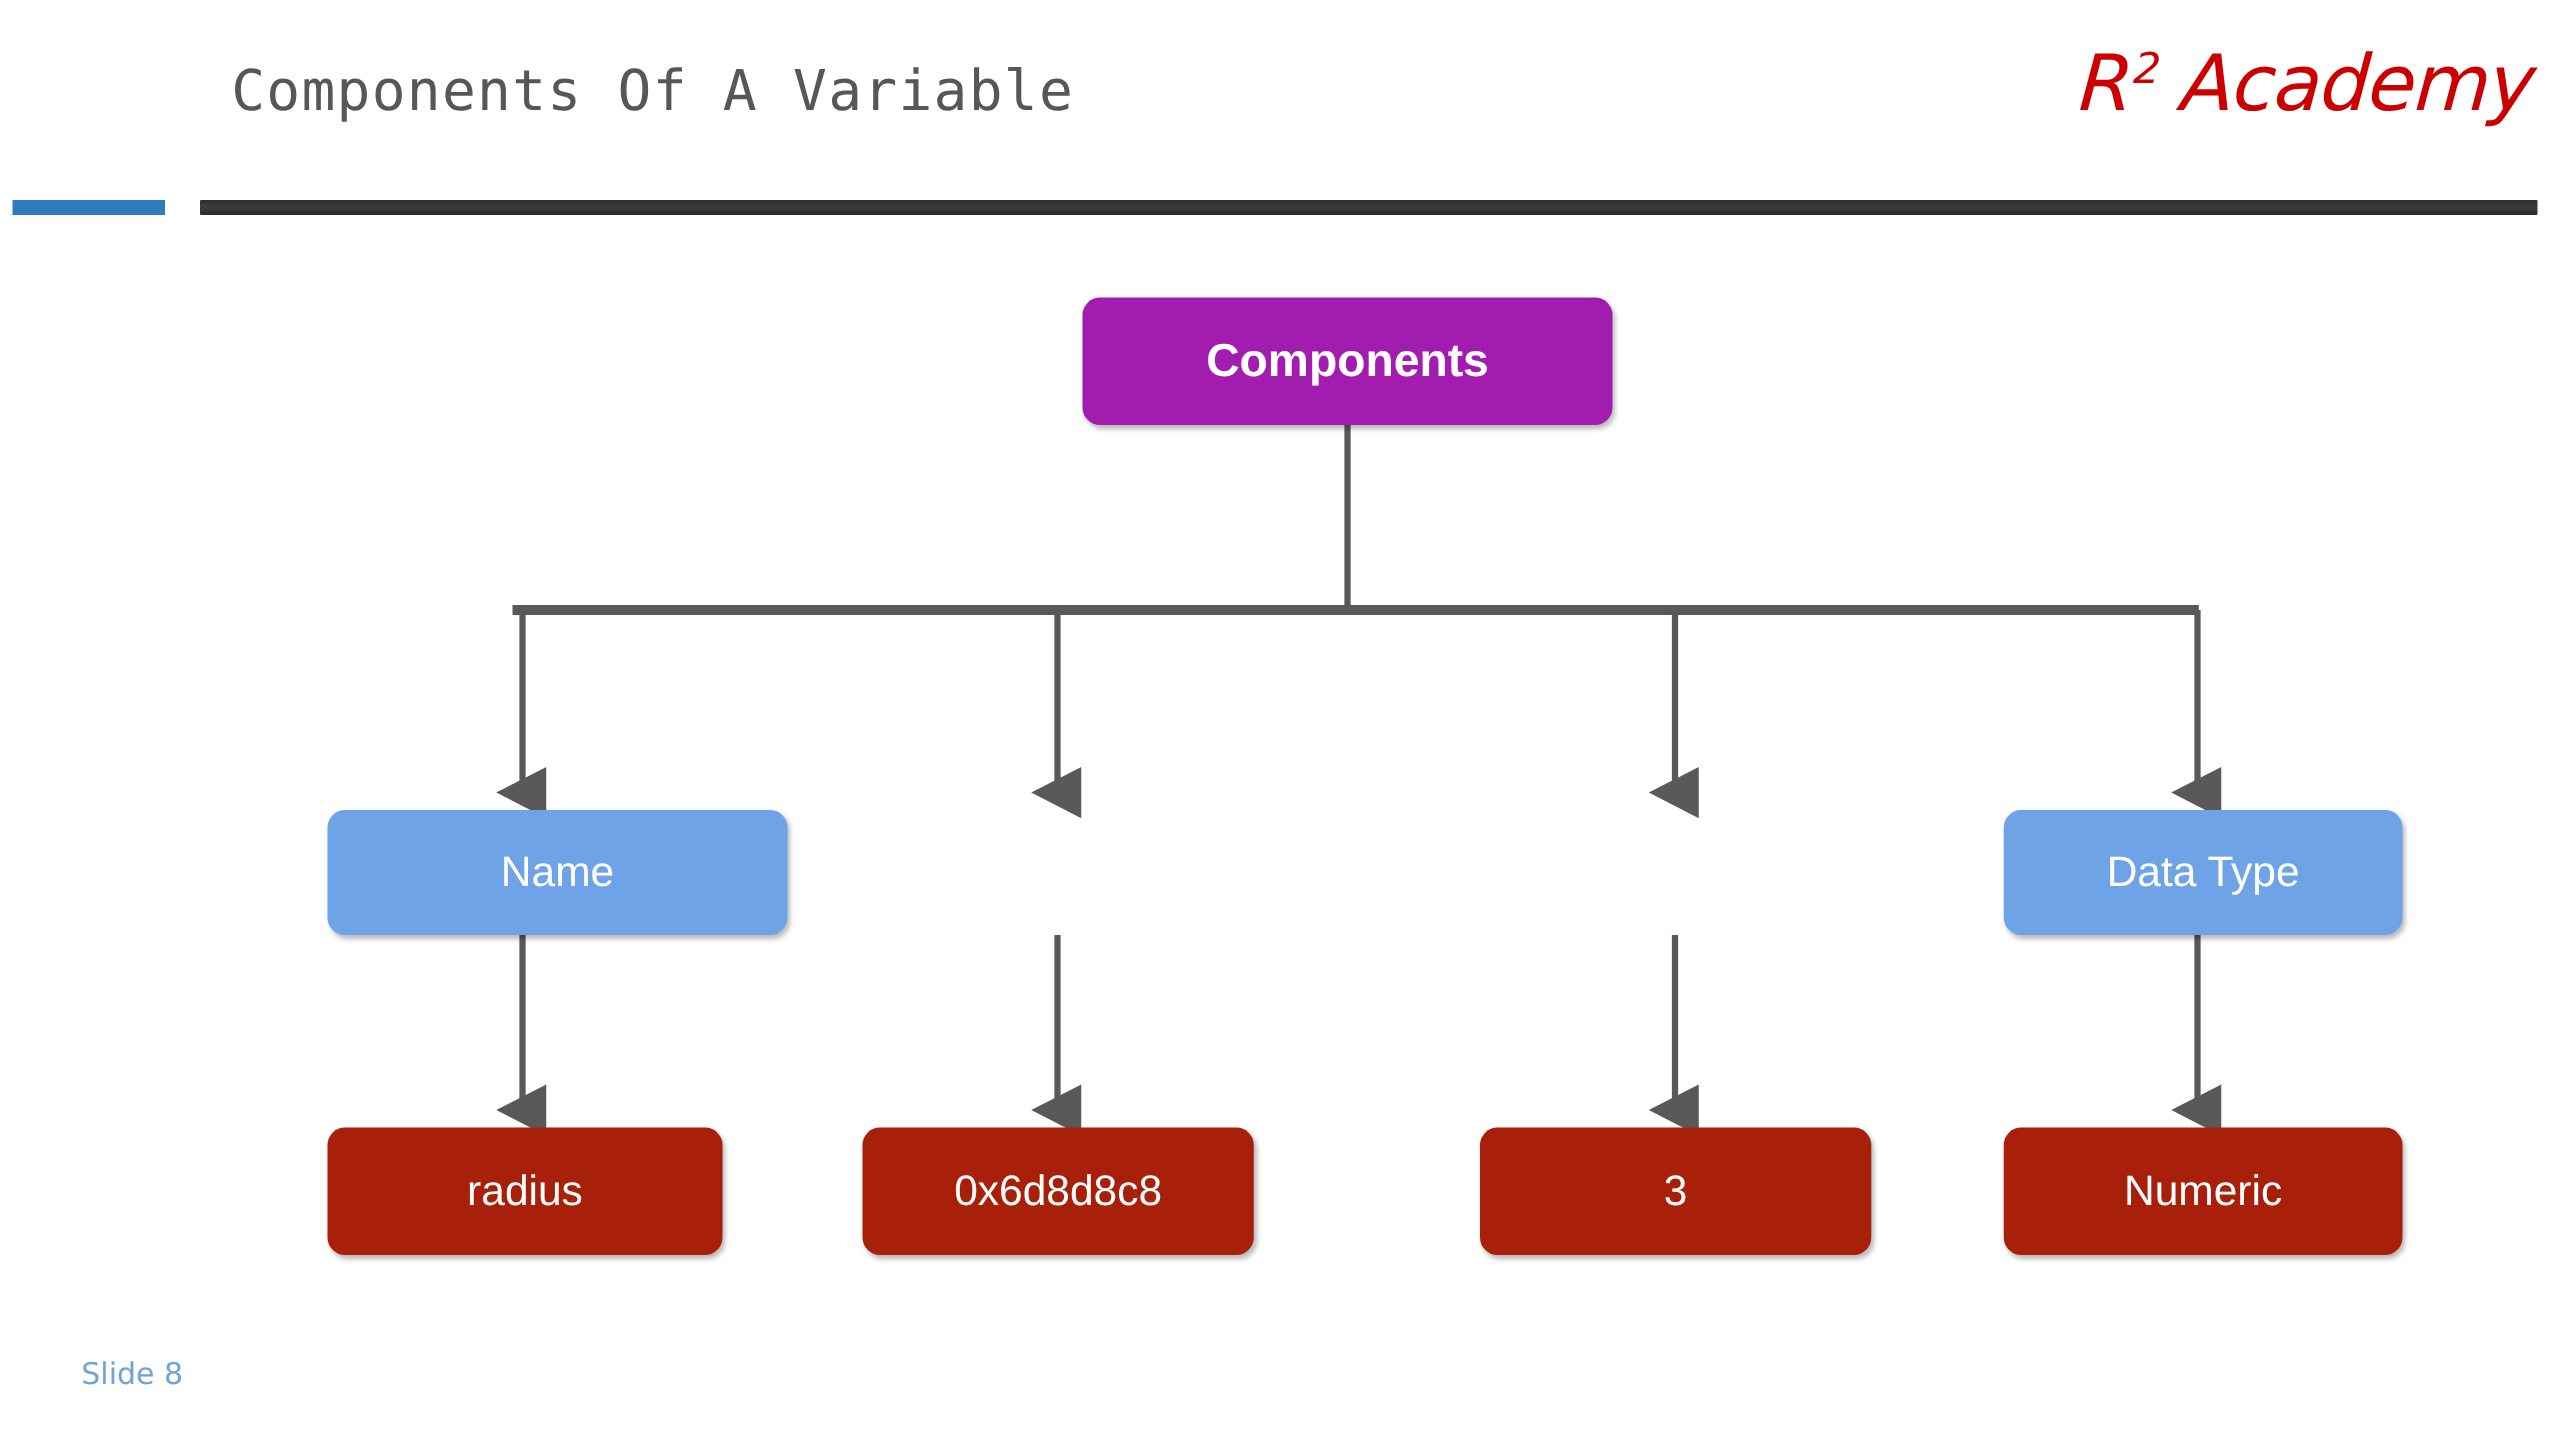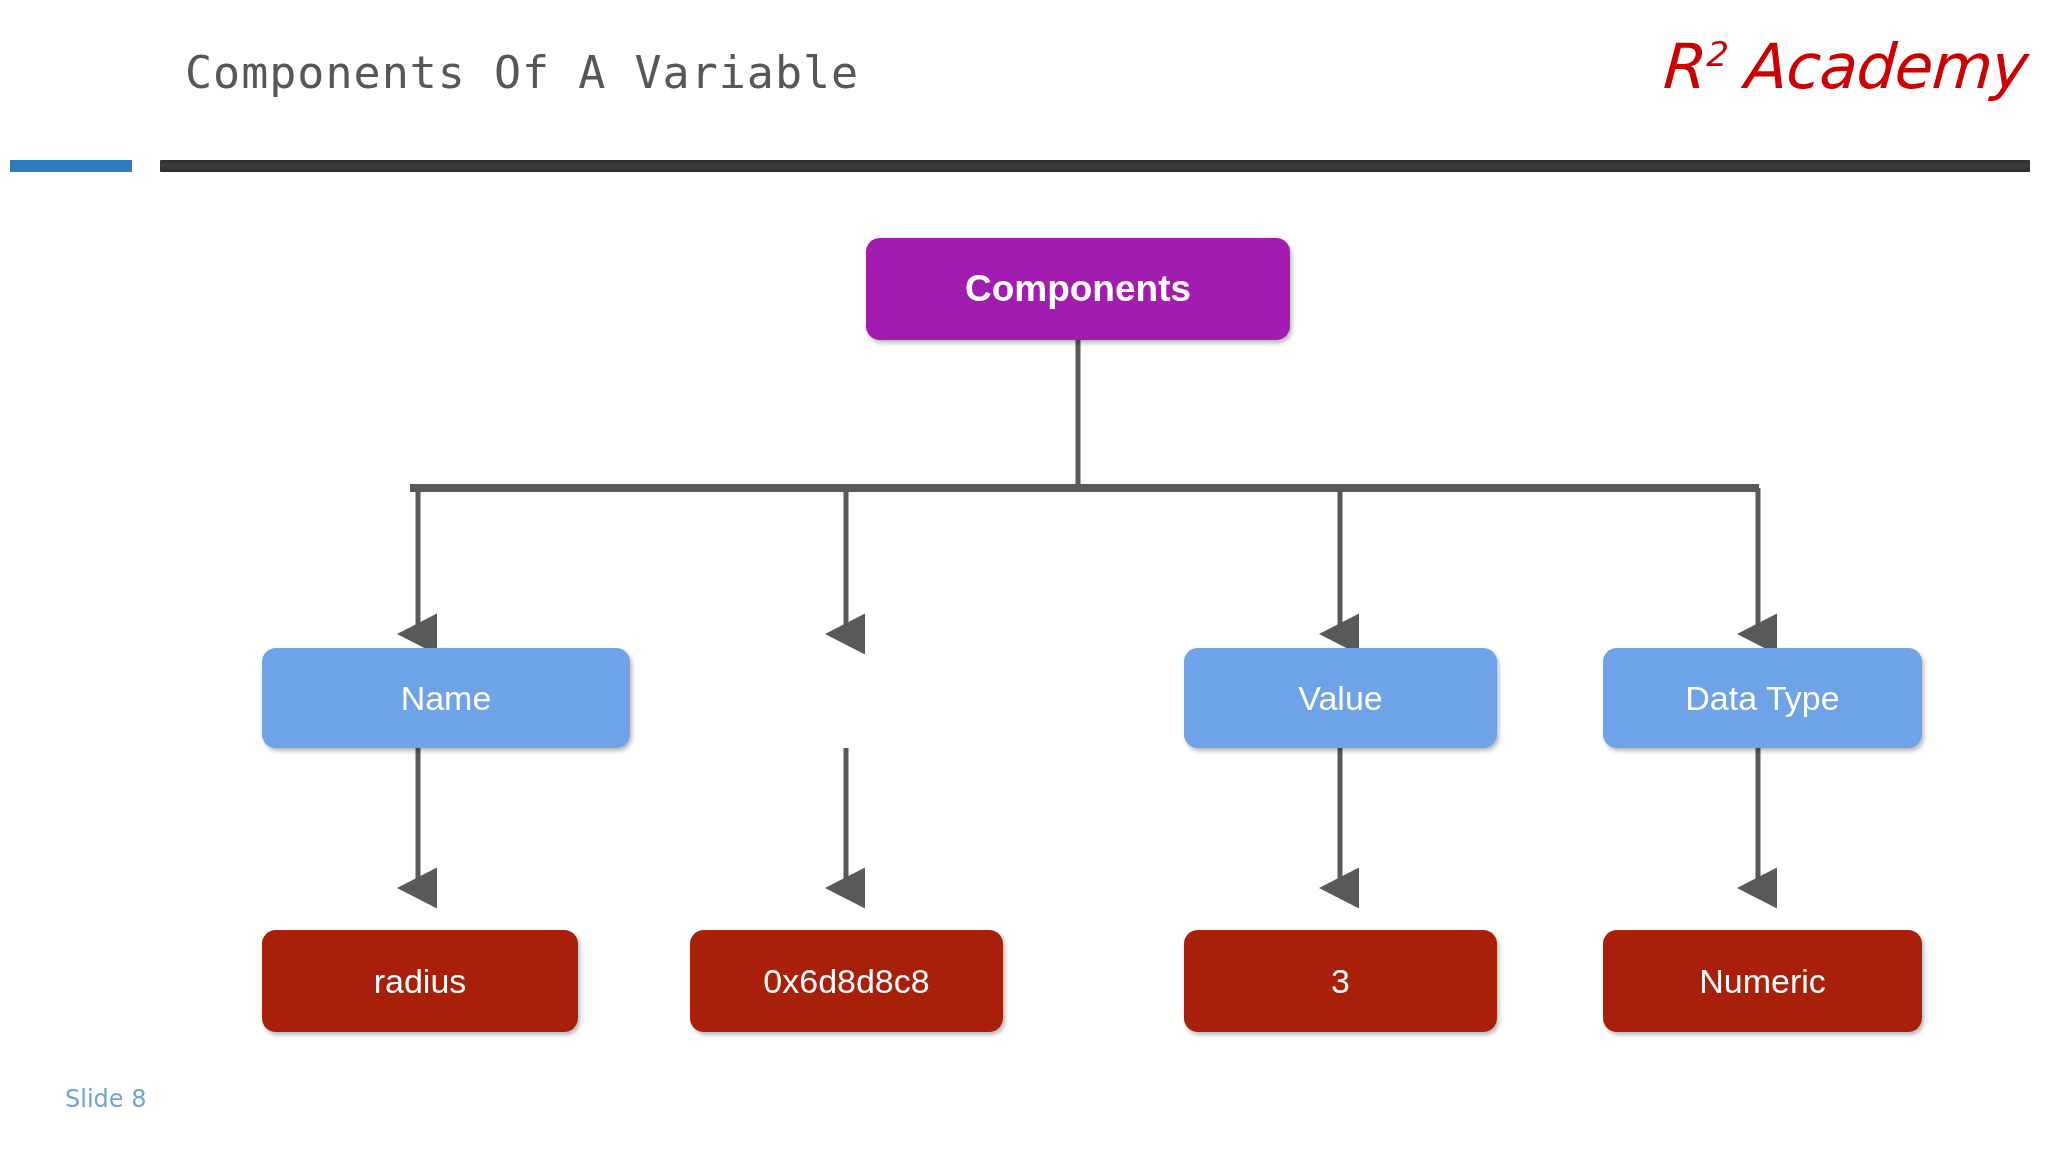--- a/index.html
+++ b/index.html
@@ -91,21 +91,20 @@
     font-size: 37px;
     font-weight: bold;
   }
   .node.mid {
     background: #6fa3e8;
     font-size: 34px;
   }
   .node.leaf {
     background: #a8200a;
     font-size: 34px;
-    margin-top: 28px;
   }
 
   
   #slide-footer {
     position: absolute;
     left: 65px;
     top: 1085px;
     font-family: "DejaVu Sans", sans-serif;
     font-size: 24px;
     color: #6fa4d4;
@@ -148,23 +147,20 @@
 
   <div class="node root" style="left:866px; top:238px; width:424px; height:102px;">
     <span>Components</span>
   </div>
 
   <div class="node mid" style="left:262px; top:648px; width:368px; height:100px;">
     <span>Name</span>
   </div>
 
 
-  <div class="node mid" style="left:1184px; top:648px; width:313px; height:100px;">
-    <span>Value</span>
-  </div>
 
   <div class="node mid" style="left:1603px; top:648px; width:319px; height:100px;">
     <span>Data Type</span>
   </div>
 
   <div class="node leaf" style="left:262px; top:902px; width:316px; height:102px;">
     <span>radius</span>
   </div>
 
   <div class="node leaf" style="left:690px; top:902px; width:313px; height:102px;">

